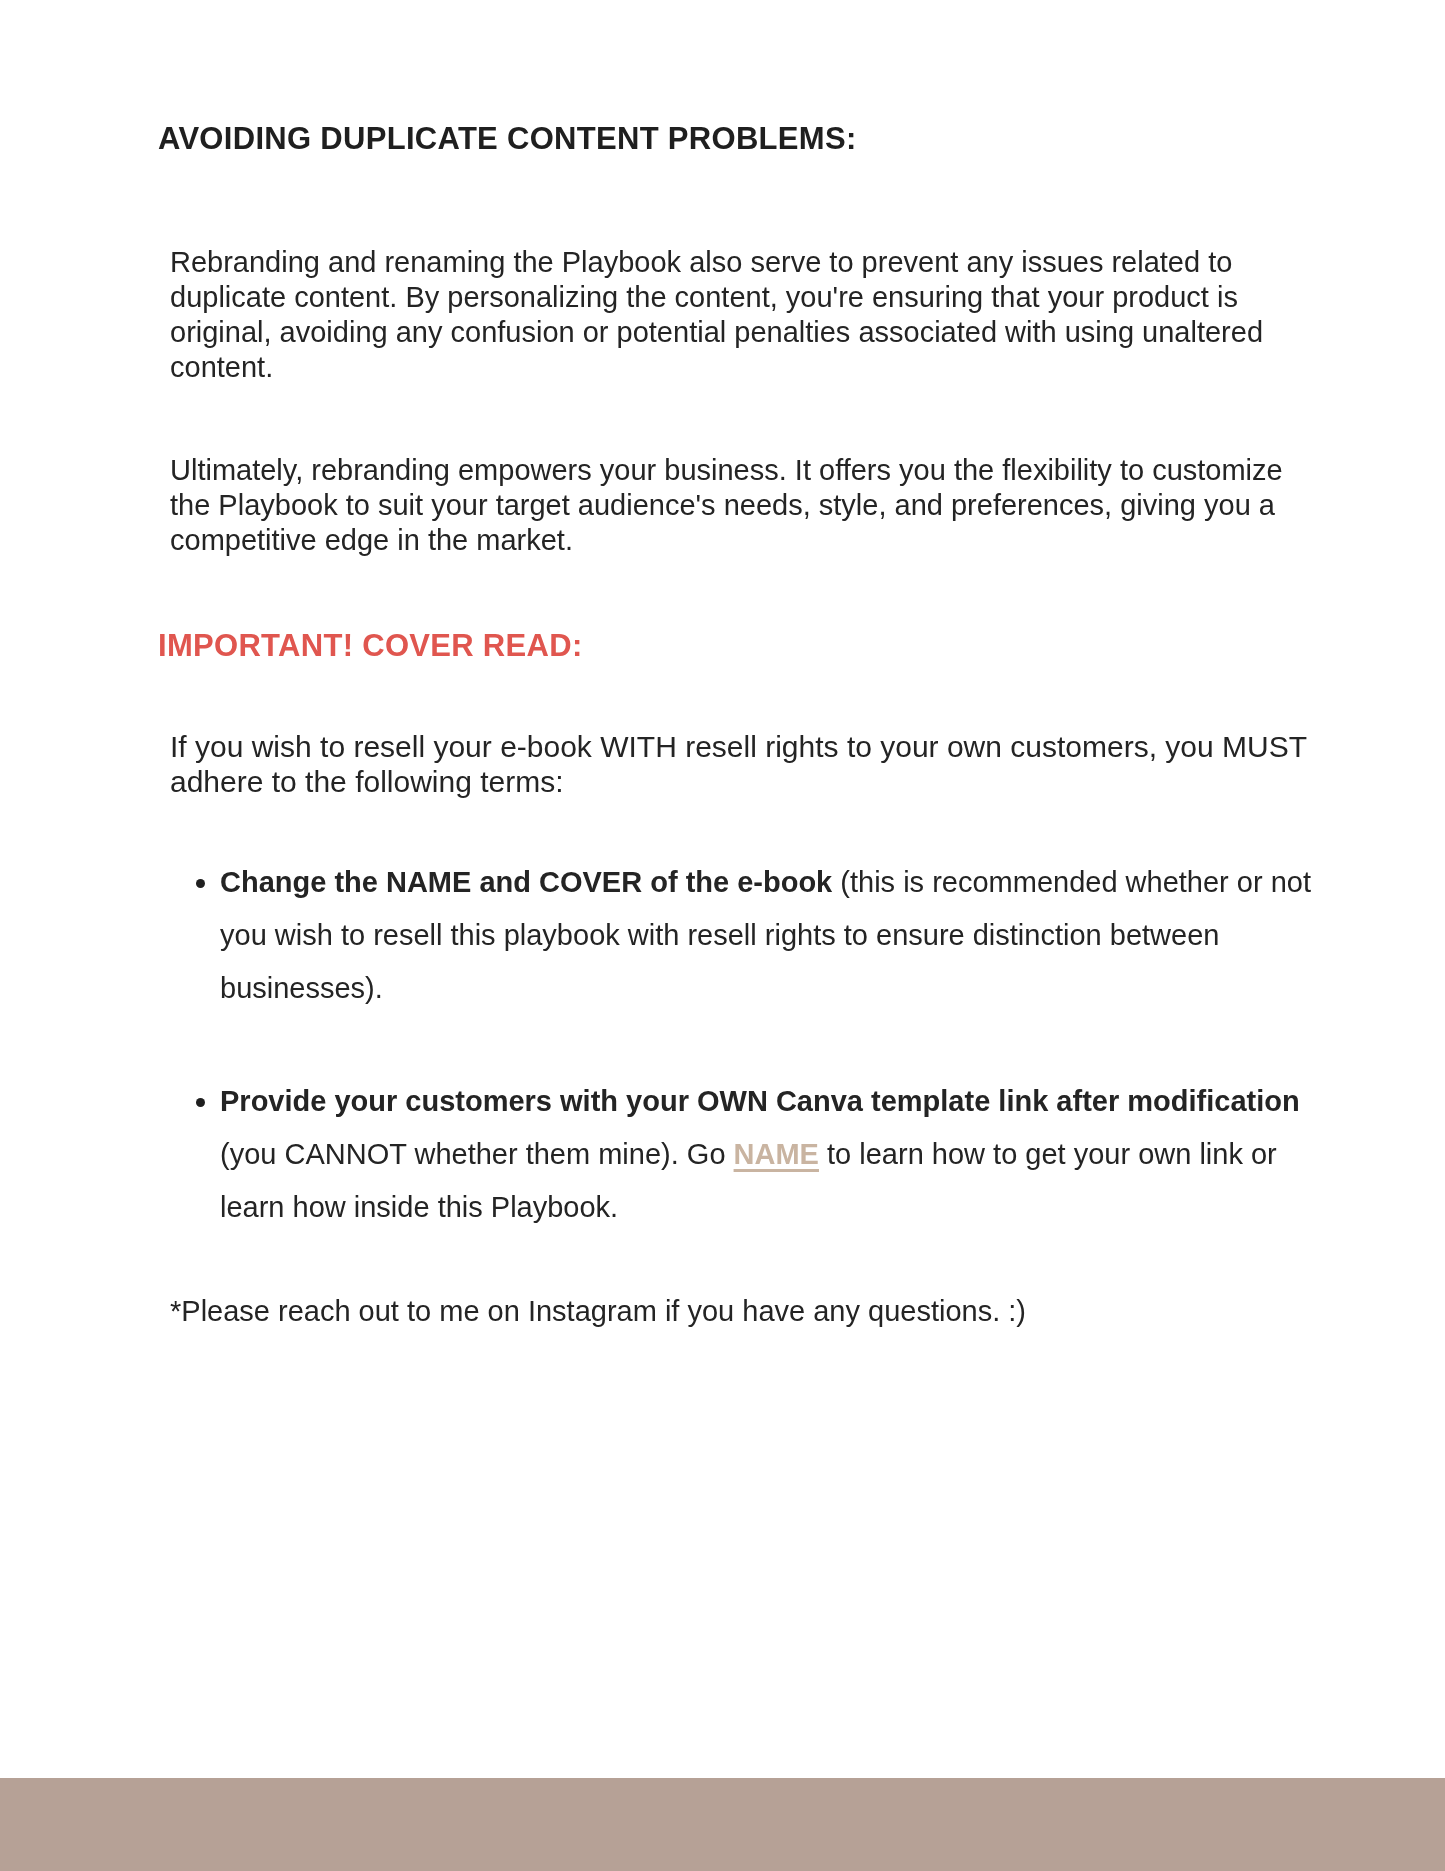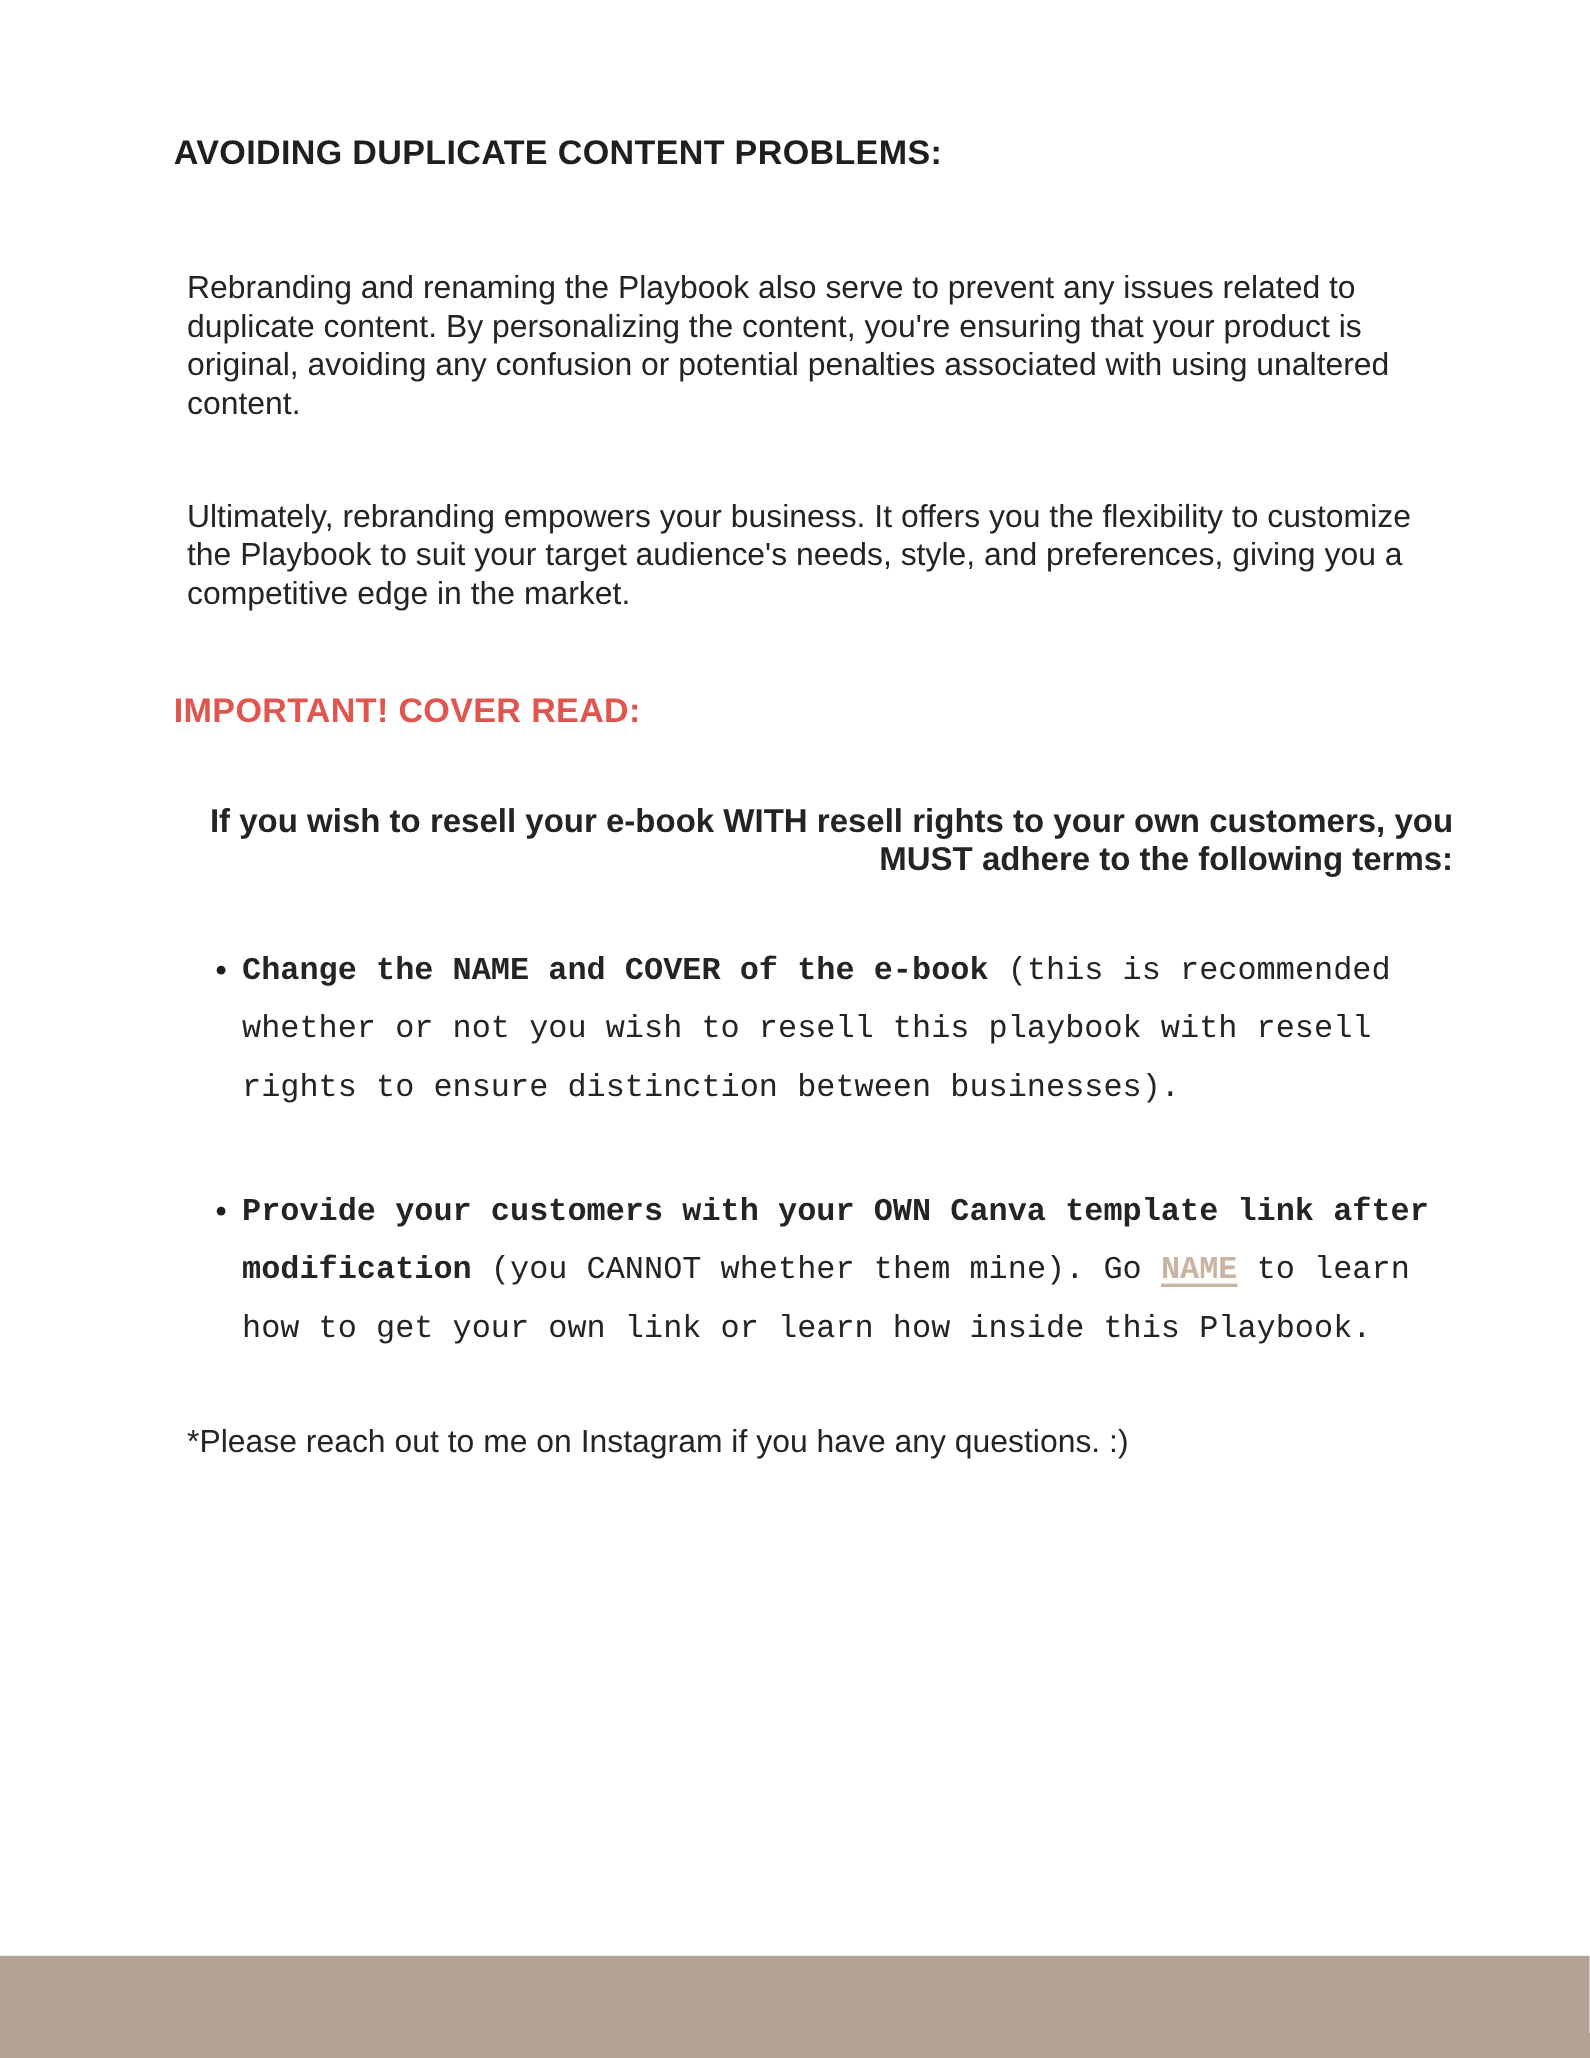--- a/index.html
+++ b/index.html
@@ -21,23 +21,23 @@
     letter-spacing:0.3px;margin:0;
   }
   h2.sec-heading.red{color:var(--accent-red);}
   p.body-text{
     font-size:29px;line-height:35px;margin:12px;color:var(--body-text);
   }
   #p-duplicate{margin-top:85px;}
   #h-empowering{margin-top:62px;}
   #p-empowering{margin-top:68px;}
   #h-important{margin-top:67px;}
-  #p-intro{margin-top:62px;font-weight:700;font-size:30px;text-align:right;}
+  #p-intro{margin-top:62px;font-weight:400;font-size:30px;}
   ul.terms-list{
-    margin:57px 0 0 0;padding:0 0 0 62px;list-style:disc outside;font-family:Liberation Mono, monospace;
+    margin:57px 0 0 0;padding:0 0 0 62px;list-style:disc outside;
   }
   ul.terms-list li{
     font-size:29px;line-height:53px;color:var(--body-text);
   }
   ul.terms-list li::marker{color:var(--heading-text);font-size:29px;}
   ul.terms-list li + li{margin-top:60px;}
   .b{font-weight:700;}
   #footnote{margin-top:60px;}
   a.tan-link{
     color:var(--link-tan);font-weight:700;text-decoration:underline;

